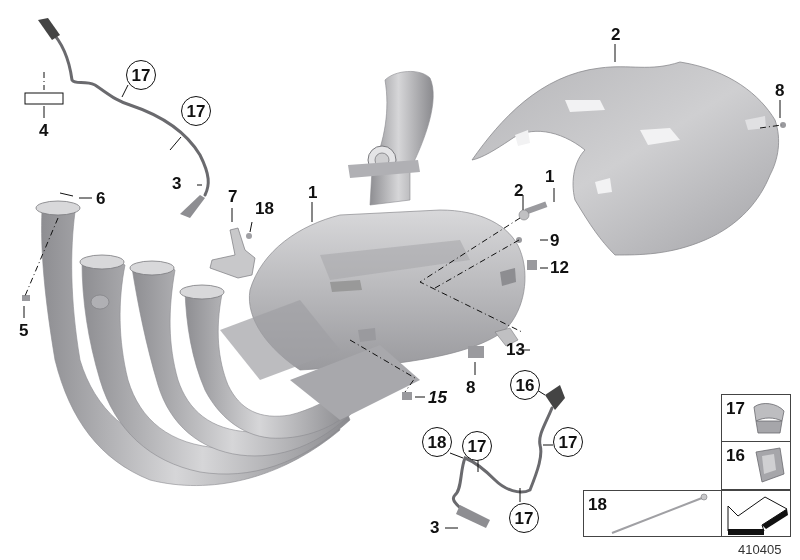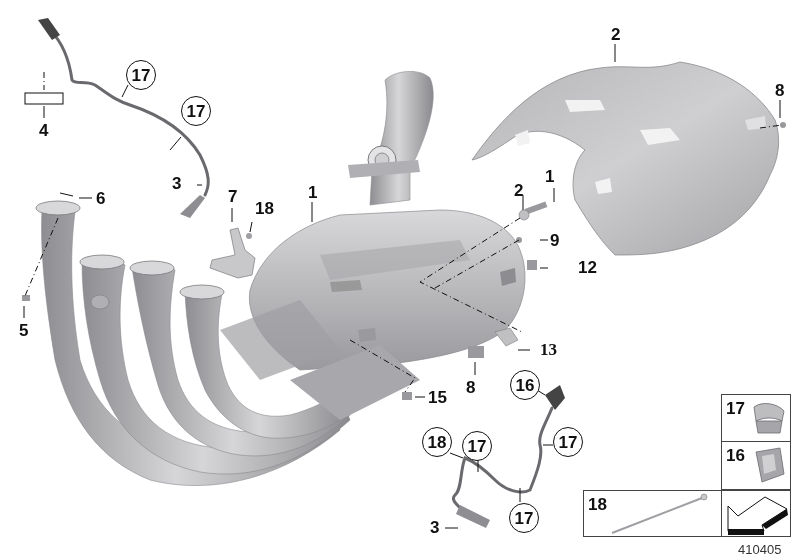--- a/index.html
+++ b/index.html
@@ -143,24 +143,24 @@
 <div class="callout" style="left:172px;top:175px;">3</div>
 <div class="callout" style="left:430px;top:519px;">3</div>
 <div class="callout" style="left:39px;top:122px;">4</div>
 <div class="callout" style="left:19px;top:322px;">5</div>
 <div class="callout" style="left:96px;top:190px;">6</div>
 <div class="callout" style="left:228px;top:188px;">7</div>
 <div class="callout" style="left:775px;top:82px;">8</div>
 <div class="callout" style="left:550px;top:232px;">9</div>
 <div class="callout" style="left:545px;top:168px;">1</div>
 <div class="callout" style="left:514px;top:182px;">2</div>
-<div class="callout" style="left:578px;top:259px;text-align:right;">12</div>
-<div class="callout" style="left:540px;top:341px;font-family:Liberation Serif, serif;">13</div>
+<div class="callout" style="left:550px;top:259px;text-align:right;">12</div>
+<div class="callout" style="left:506px;top:341px;">13</div>
 <div class="callout" style="left:466px;top:379px;">8</div>
-<div class="callout" style="left:428px;top:389px;">15</div>
+<div class="callout" style="left:428px;top:389px;font-style:italic;">15</div>
 <div class="callout circled" style="left:510px;top:370px;">16</div>
 <div class="callout circled" style="left:126px;top:60px;">17</div>
 <div class="callout circled" style="left:181px;top:96px;">17</div>
 <div class="callout circled" style="left:462px;top:431px;">17</div>
 <div class="callout circled" style="left:553px;top:427px;">17</div>
 <div class="callout circled" style="left:509px;top:503px;">17</div>
 <div class="callout circled" style="left:422px;top:427px;">18</div>
 <div class="callout" style="left:255px;top:200px;">18</div>
 
 

